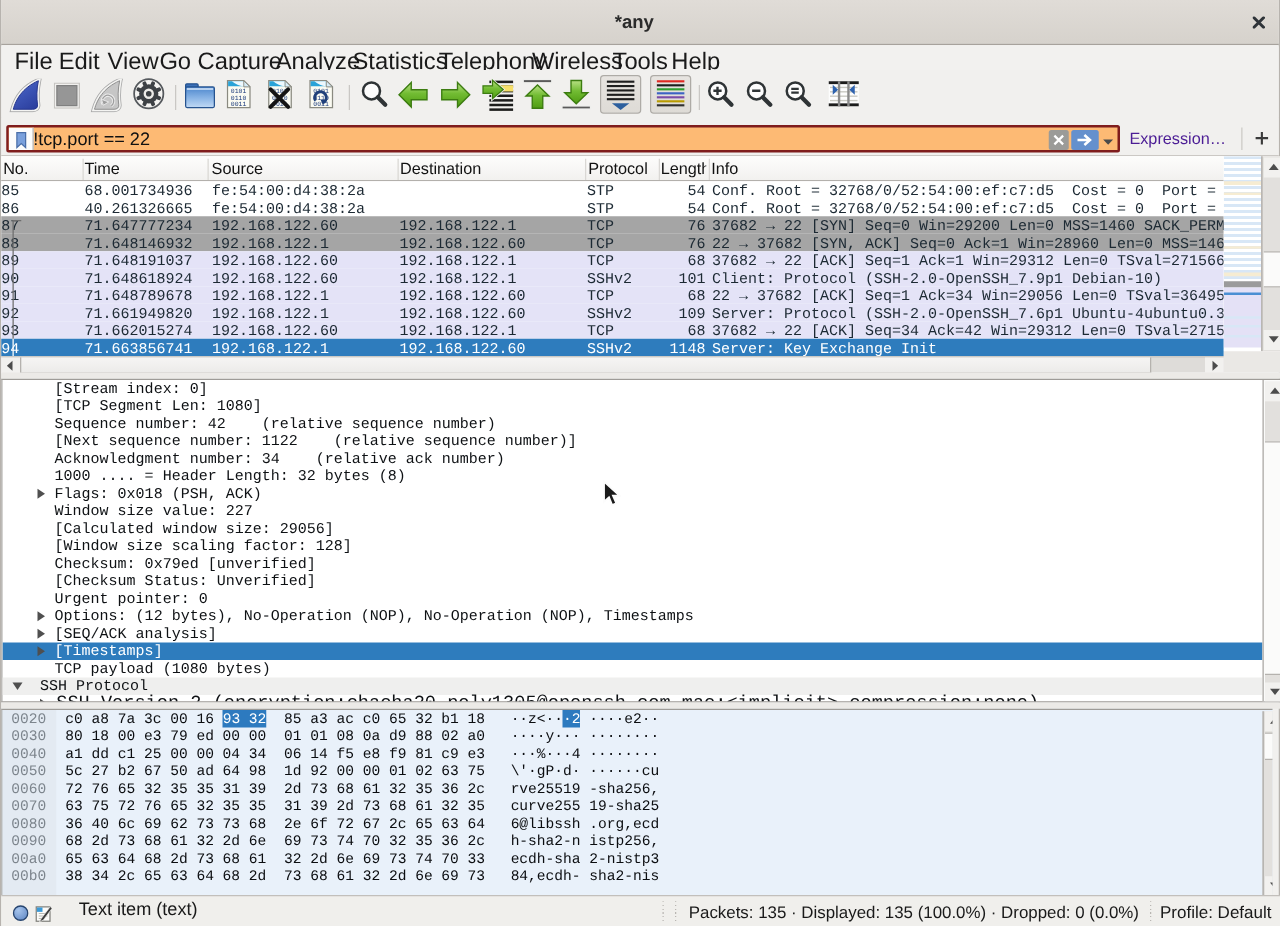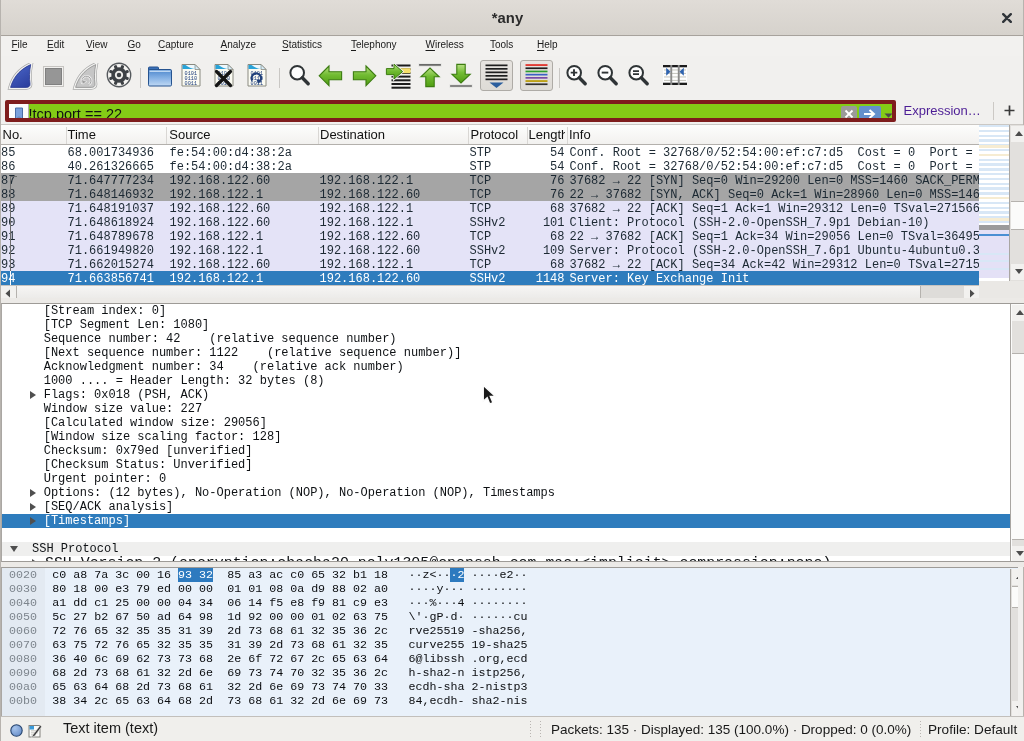--- a/index.html
+++ b/index.html
@@ -6,30 +6,30 @@
   font-family:"Liberation Sans",sans-serif;}
 .abs{position:absolute}
 .mono{font-family:"Liberation Mono",monospace;font-size:12px;white-space:pre}
 #win{position:absolute;left:0;top:0;width:1024px;height:741px;
   border-left:1px solid #b7b3ae;border-right:1px solid #b7b3ae;background:#f1f0ee}
 #title{left:0;top:0;width:100%;height:36px;
   background:linear-gradient(#e0dcd7,#d6d2cc);border-bottom:1px solid #a7a29c;}
 #title .t{position:absolute;left:-9px;right:0;top:10px;text-align:center;
   font-weight:bold;font-size:14.8px;color:#2b2b2b}
 #menubar{left:0;top:37px;width:100%;height:19px;background:#f2f1ef}
-.mi{position:absolute;top:2px;font-size:10px;color:#1a1a1a}
+.mi{position:absolute;top:2px;font-size:19px;color:#1a1a1a}
 .mi u{text-decoration-thickness:1px;text-underline-offset:2px}
 #toolbar{left:0;top:56px;width:100%;height:38px;background:#f1f0ee}
 .tsep{position:absolute;top:12px;width:1px;height:20px;background:#c9c7c4}
 .tbtn{position:absolute;top:4px;width:33px;height:31px;border:1px solid #aeaba6;
   border-radius:3px;background:linear-gradient(#e7e4e0,#dedbd6)}
 #filter{left:0;top:94px;width:100%;height:31px;background:#f1f0ee;
   border-bottom:1px solid #cbc8c4}
-#fbox{position:absolute;left:4px;top:6px;width:891px;height:22px;background:#84cc16;
-  border:4px solid #7f1d1d;border-radius:2px;overflow:hidden}
+#fbox{position:absolute;left:4px;top:6px;width:891px;height:22px;background:#fdba74;
+  border:2px solid #7f1d1d;border-radius:2px;overflow:hidden}
 #fbook{position:absolute;left:0;top:0;width:20px;height:20px;background:#fcfcfc;
   border-right:1px solid #b5b2ae}
 #ftext{position:absolute;left:19.5px;top:2px;font-size:14.5px;color:#111}
 #fx{position:absolute;left:832px;top:2px;width:16px;height:16px;background:#9b9b98;border-radius:2px}
 #fgo{position:absolute;left:850px;top:2px;width:22px;height:16px;background:#6490cd;border-radius:2px}
 #expr{position:absolute;left:902.5px;top:9px;font-size:13px;color:#4c1d95}
 #esep{position:absolute;left:992px;top:8px;width:1px;height:18px;background:#ccc9c5}
 #plist{left:0;top:125px;width:1024px;height:173px;background:#fff}
 #phead{position:absolute;left:0;top:0;width:978px;height:20px;
   background:linear-gradient(#fdfdfc,#f2f1ef);border-bottom:1px solid #b3b0ac}
@@ -408,20 +408,21 @@
 <div class="drow mono" style="top:84px"><span class="tri-r" style="left:28px;top:3px"></span><span style="position:absolute;left:41.7px;">Flags: 0x018 (PSH, ACK)</span></div>
 <div class="drow mono" style="top:98px"><span style="position:absolute;left:41.7px;">Window size value: 227</span></div>
 <div class="drow mono" style="top:112px"><span style="position:absolute;left:41.7px;">[Calculated window size: 29056]</span></div>
 <div class="drow mono" style="top:126px"><span style="position:absolute;left:41.7px;">[Window size scaling factor: 128]</span></div>
 <div class="drow mono" style="top:140px"><span style="position:absolute;left:41.7px;">Checksum: 0x79ed [unverified]</span></div>
 <div class="drow mono" style="top:154px"><span style="position:absolute;left:41.7px;">[Checksum Status: Unverified]</span></div>
 <div class="drow mono" style="top:168px"><span style="position:absolute;left:41.7px;">Urgent pointer: 0</span></div>
 <div class="drow mono" style="top:182px"><span class="tri-r" style="left:28px;top:3px"></span><span style="position:absolute;left:41.7px;">Options: (12 bytes), No-Operation (NOP), No-Operation (NOP), Timestamps</span></div>
 <div class="drow mono" style="top:196px"><span class="tri-r" style="left:28px;top:3px"></span><span style="position:absolute;left:41.7px;">[SEQ/ACK analysis]</span></div>
 <div class="drow mono dsel" style="top:210px"><span class="tri-r" style="left:28px;top:3px"></span><span style="position:absolute;left:41.7px;">[Timestamps]</span></div>
+<div class="drow mono" style="top:224px"><span style="position:absolute;left:41.7px;">TCP payload (1080 bytes)</span></div>
 <div class="drow mono dgray" style="top:238px"><span class="tri-d" style="left:8px;top:4px"></span><span style="position:absolute;left:30px;">SSH Protocol</span></div>
 <div class="drow mono" style="top:252px"><span class="tri-r" style="left:30px;top:3px"></span><span style="position:absolute;left:43px;font-size:14.9px;">SSH Version 2 (encryption:chacha20-poly1305@openssh.com mac:&lt;implicit&gt; compression:none)</span></div>
 <div class="vsb" style="left:1008px;top:0;height:258px;background:#fbfbfa">
         <div class="sbtn sb-up" style="top:1px;height:16px"></div>
         <div class="abs" style="left:1px;width:15px;top:17px;height:32px;background:#e2e0dd"></div>
         <div class="vthumb" style="top:49px;height:187px"></div>
         <div class="abs" style="left:1px;width:15px;top:236px;height:9px;background:#e2e0dd"></div>
         <div class="sbtn sb-dn" style="top:242px;height:16px"></div>
       </div>
 </div>

